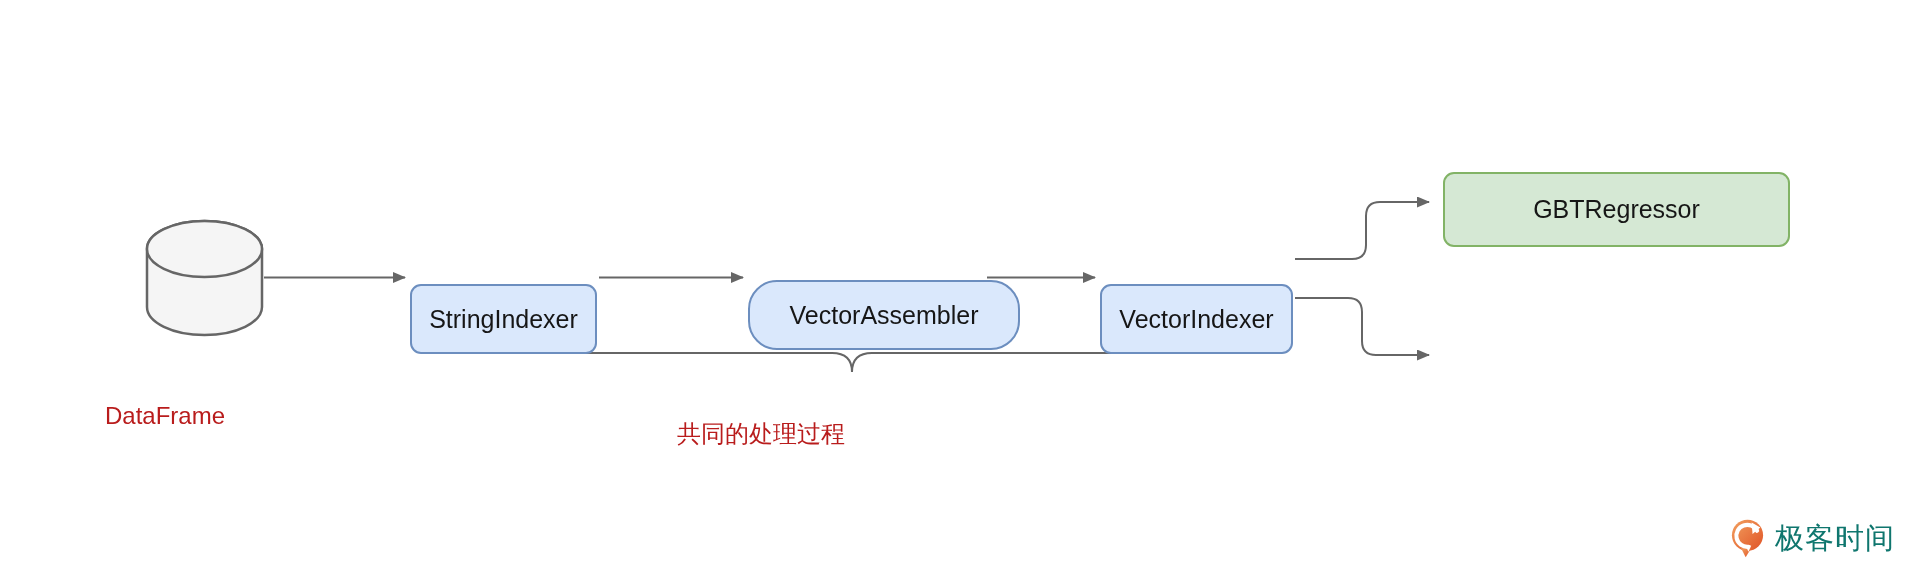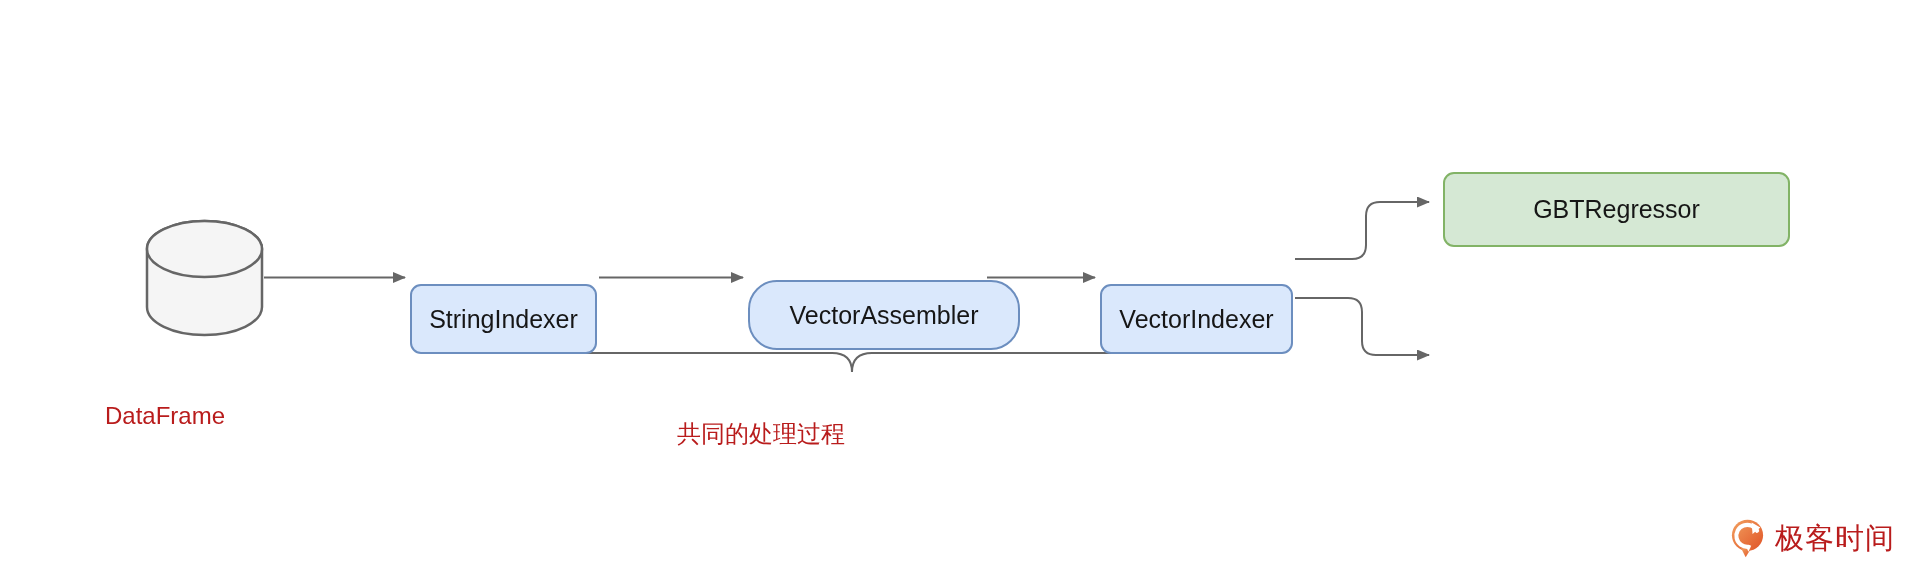--- a/index.html
+++ b/index.html
@@ -52,21 +52,21 @@
   .logo {
     position: absolute;
     top: 517px;
     right: 25px;
     display: flex;
     align-items: center;
     gap: 9px;
   }
   .logo-text {
     font-size: 29px;
-    color: #b91c1c;
+    color: #0f766e;
     letter-spacing: 1px;
     white-space: nowrap;
   }
 </style>
 </head>
 <body>
 
 <div class="canvas">
 
   <svg class="connector-layer" width="1920" height="585" viewBox="0 0 1920 585" xmlns="http://www.w3.org/2000/svg">

